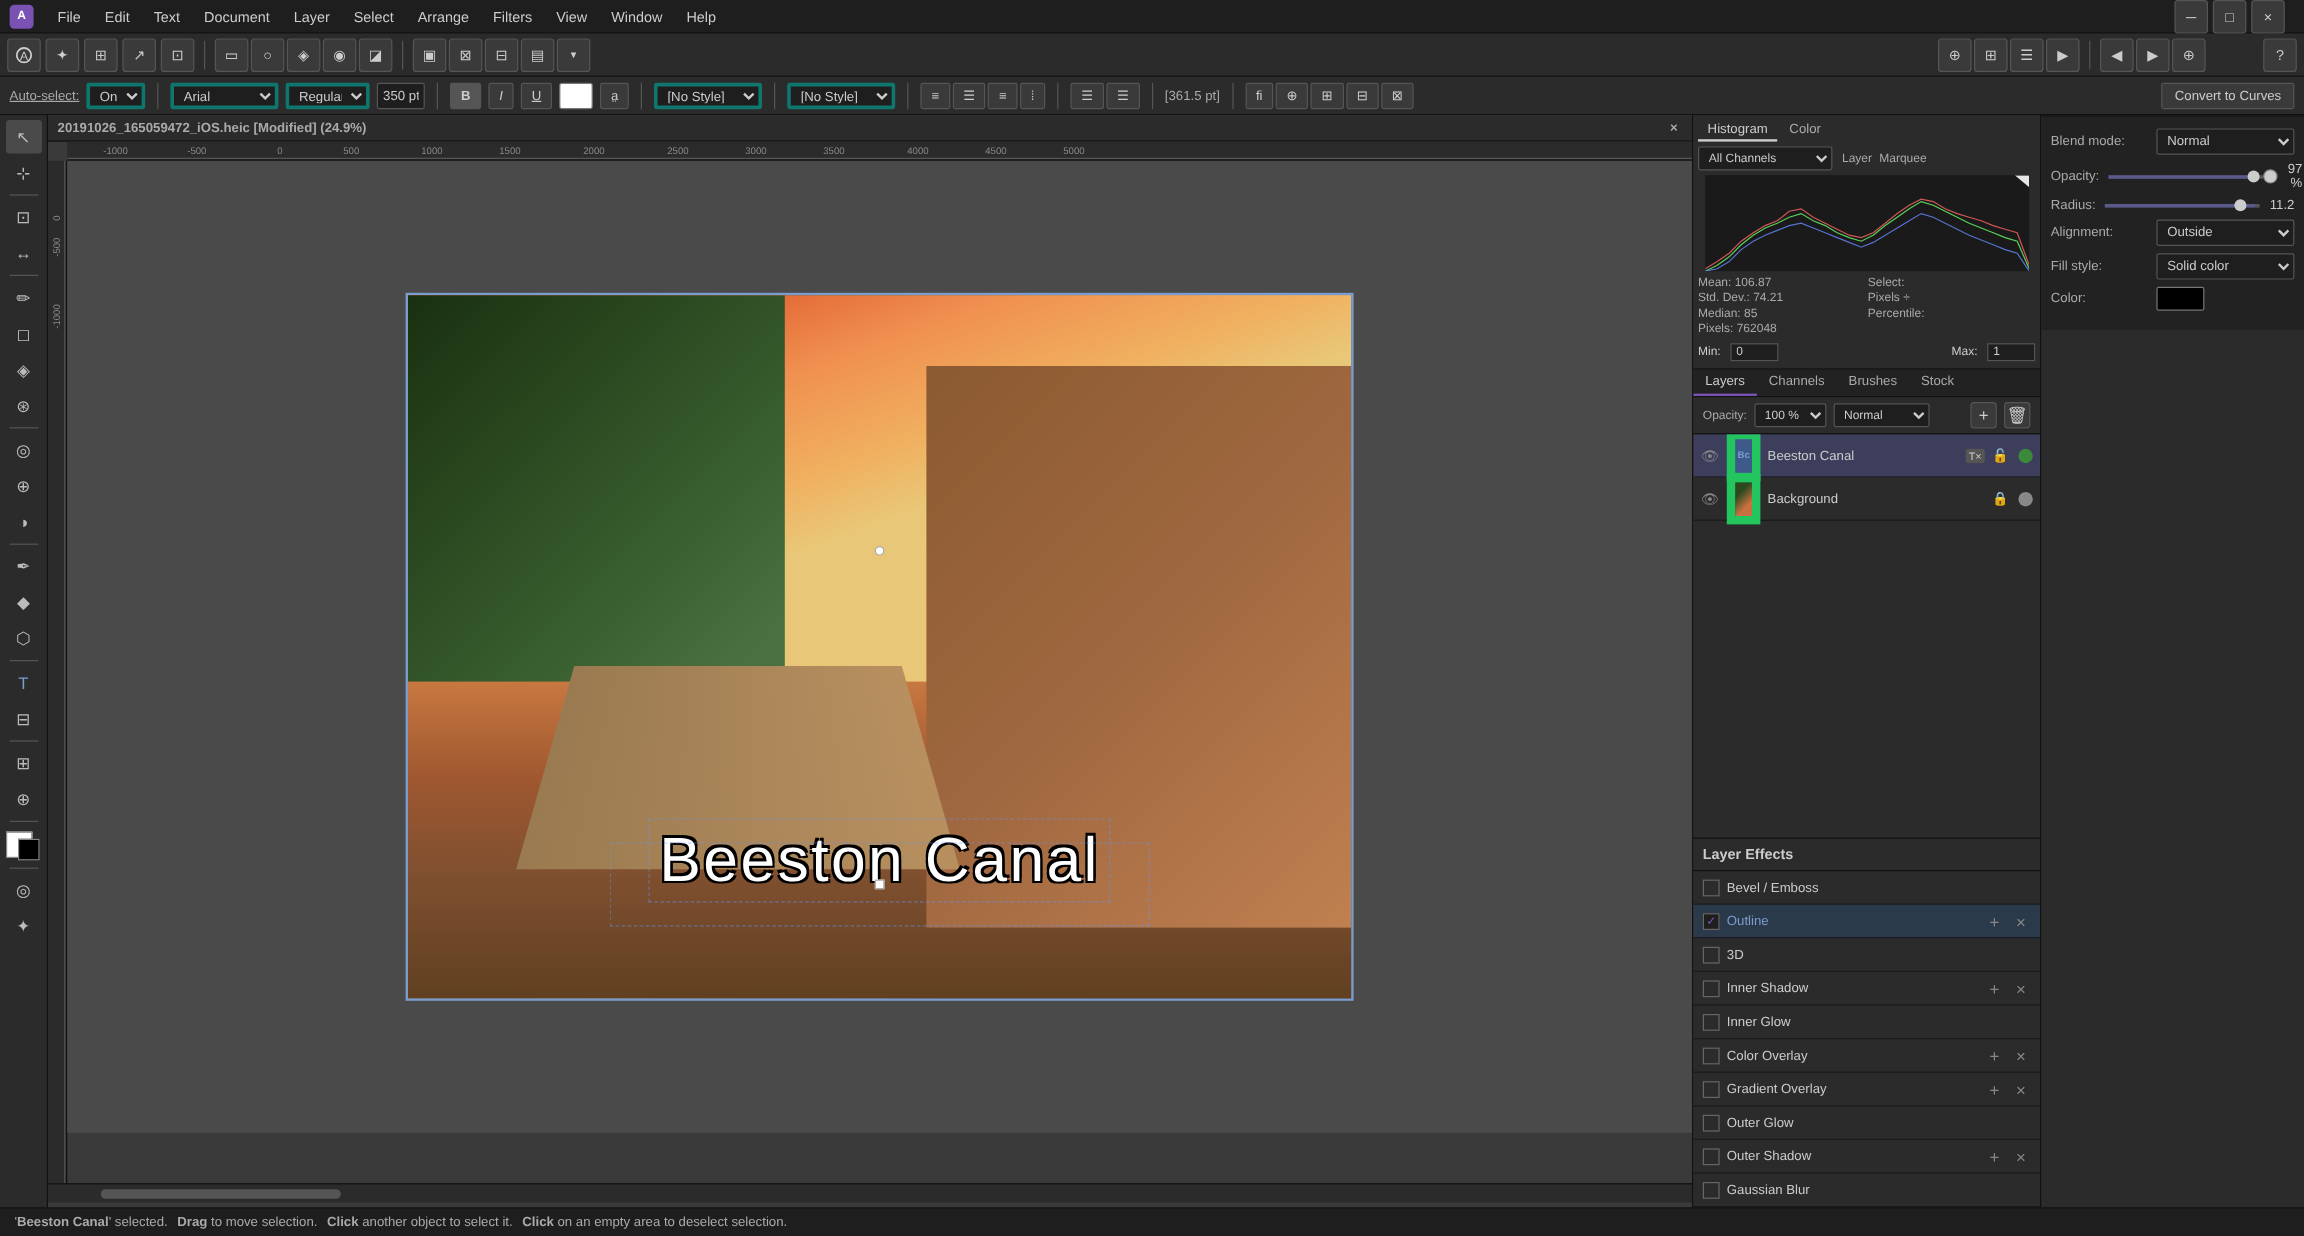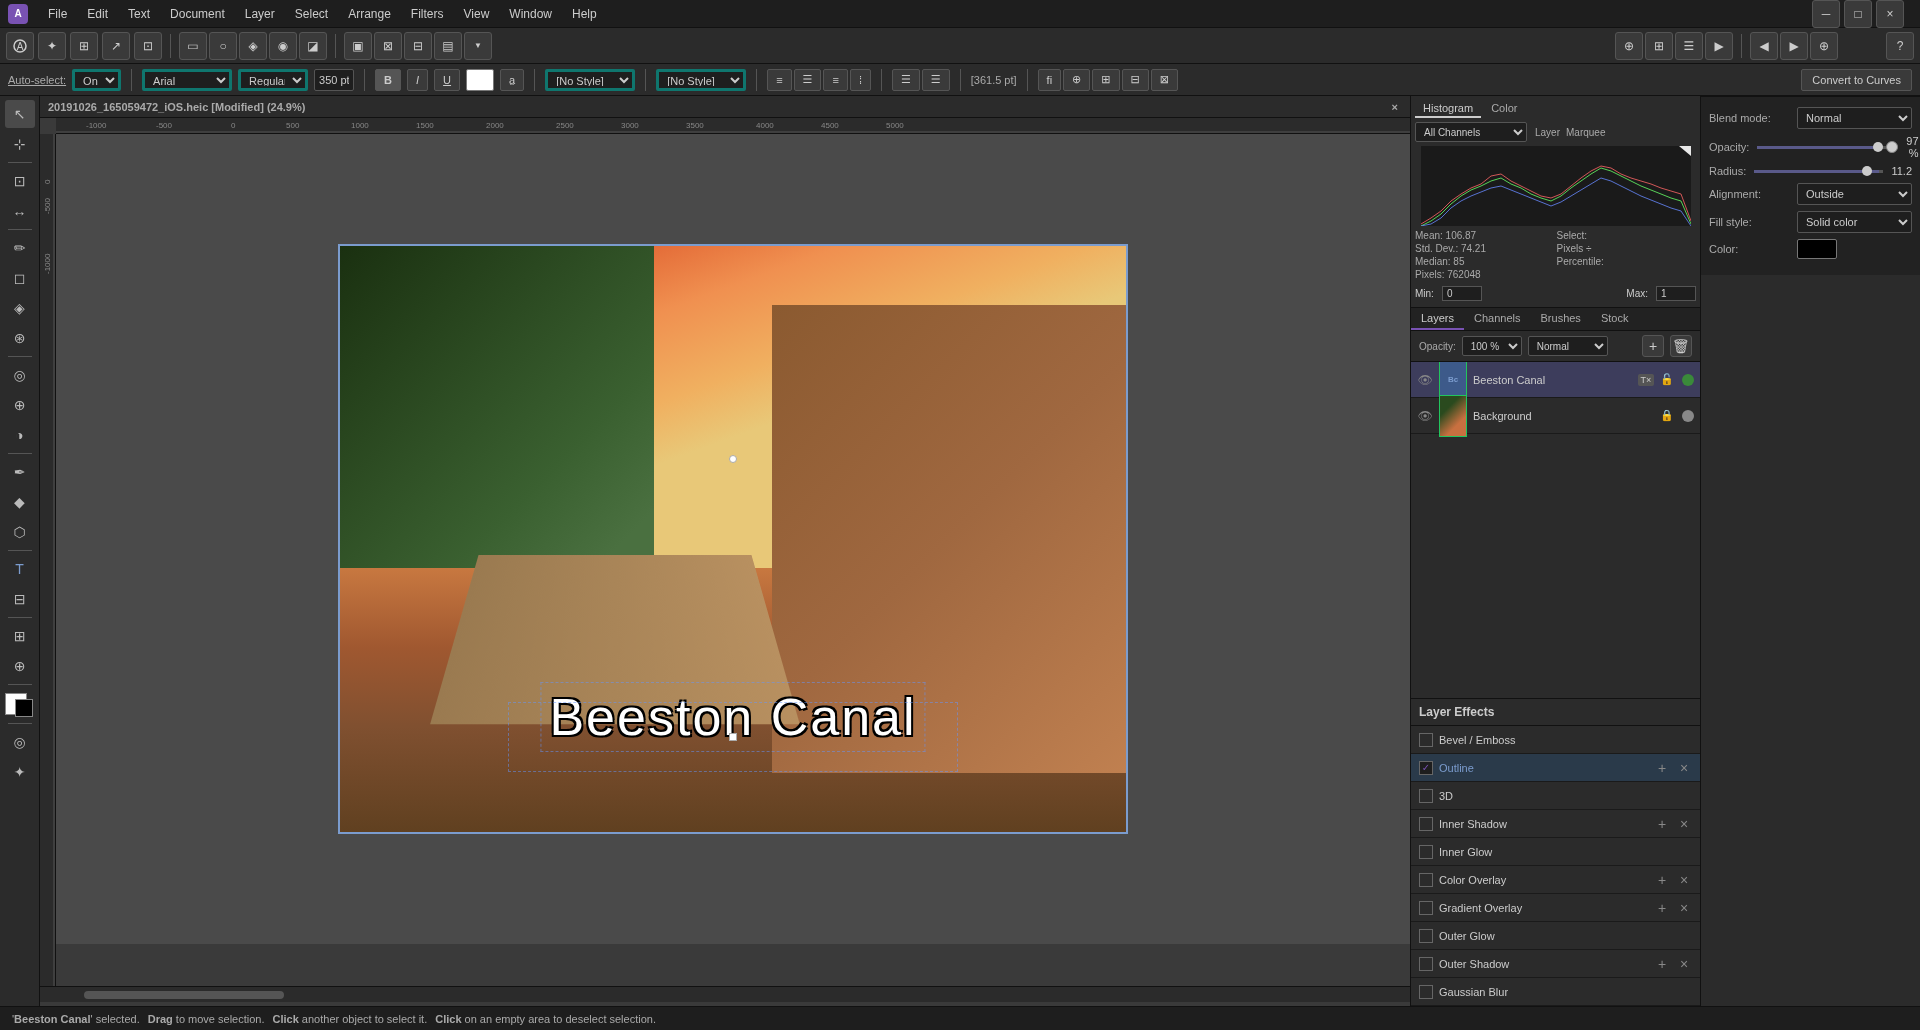--- a/index.html
+++ b/index.html
@@ -67,21 +67,21 @@
     #layers-tabs { display: flex; background: #222; border-bottom: 1px solid #111; }
     .layer-tab { padding: 4px 10px; font-size: 11px; color: #aaa; cursor: pointer; border-bottom: 2px solid transparent; }
     .layer-tab.active { color: #ccc; border-bottom: 2px solid #7952b3; }
     #layers-toolbar { display: flex; align-items: center; padding: 4px 8px; gap: 6px; background: #2b2b2b; border-bottom: 1px solid #111; }
     .layers-label { font-size: 10px; color: #aaa; }
     .layers-select { background: #1e1e1e; border: 1px solid #555; color: #ccc; padding: 1px 4px; font-size: 10px; height: 20px; border-radius: 2px; }
     #layers-list { flex: 1; overflow-y: auto; background: #2b2b2b; }
     .layer-row { display: flex; align-items: center; height: 36px; padding: 0 6px; gap: 6px; border-bottom: 1px solid #1a1a1a; cursor: pointer; }
     .layer-row.active { background: #3d3d5c; }
     .layer-vis { width: 16px; height: 16px; display: flex; align-items: center; justify-content: center; color: #888; font-size: 12px; }
-    .layer-thumb { width: 28px; height: 42px; background: #555; border: 1px solid #22c55e; overflow: hidden; flex-shrink: 0; }
+    .layer-thumb { width: 28px; height: 42px; background: #555; border: 7px solid #22c55e; overflow: hidden; flex-shrink: 0; }
     .layer-name { flex: 1; font-size: 11px; color: #ccc; }
     .layer-badge { font-size: 9px; background: #555; border-radius: 2px; padding: 1px 3px; color: #ccc; }
     .layer-icons { display: flex; gap: 3px; color: #888; font-size: 11px; }
 
     
     #effects-panel { background: #2b2b2b; border-top: 1px solid #111; overflow-y: auto; }
     #effects-title { font-size: 12px; color: #ccc; padding: 6px 8px; border-bottom: 1px solid #111; font-weight: bold; }
     .effect-item { display: flex; align-items: center; padding: 4px 8px; border-bottom: 1px solid #1a1a1a; gap: 6px; height: 28px; }
     .effect-check { width: 14px; height: 14px; border: 1px solid #666; display: flex; align-items: center; justify-content: center; cursor: pointer; font-size: 10px; color: #7952b3; }
     .effect-check.checked { background: #1e1e1e; }

